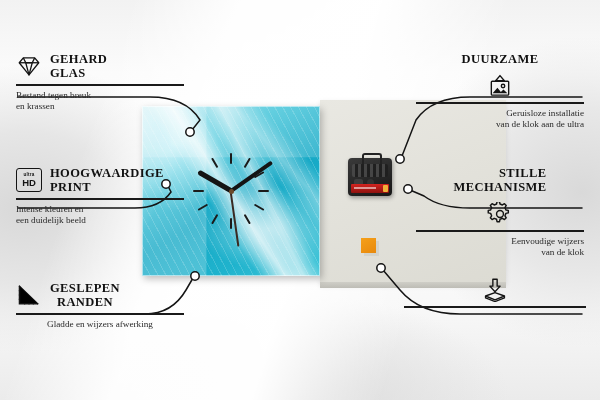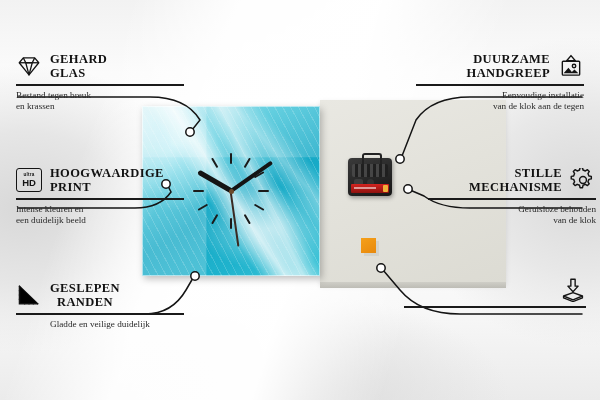--- a/index.html
+++ b/index.html
@@ -77,36 +77,36 @@
   
   .leaders{position:absolute;inset:0;pointer-events:none;}
 
   
   .feat{position:absolute;width:168px;}
   .feat .head{display:flex;align-items:center;gap:8px;}
   .feat .ttl{font-size:12.5px;line-height:14px;font-weight:700;color:#111;letter-spacing:.4px;text-transform:uppercase;}
   .feat .rule{height:1.6px;background:#1a1a1a;margin:4px 0 4px 0;}
   .feat .sub{font-size:9.2px;line-height:11.5px;color:#2a2a2a;}
   .feat.right{text-align:right;}
-  .feat.right .head{justify-content:flex-end;}
+  .feat.right .head{flex-direction:column;justify-content:flex-end;}
   .feat.right .ttl{text-align:right;}
   .ico{flex:0 0 auto;width:26px;height:24px;color:#141414;}
   .ico svg{display:block;width:100%;height:100%;}
 
   .hdbadge{width:24px;height:22px;border:1.7px solid #141414;border-radius:3px;
     display:flex;flex-direction:column;align-items:center;justify-content:center;line-height:1;}
   .hdbadge .u{font-family:"Liberation Sans",sans-serif;font-size:4.6px;font-weight:700;letter-spacing:.2px;color:#141414;}
   .hdbadge .h{font-family:"Liberation Sans",sans-serif;font-size:9.5px;font-weight:700;letter-spacing:-.2px;color:#141414;margin-top:.5px;}
 
   
   #f-gehard{left:16px;top:52px;}
   #f-print{left:16px;top:166px;}
   #f-randen{left:16px;top:281px;text-align:center;}
   #f-handgreep{left:416px;top:52px;}
-  #f-mechanisme{left:428px;top:166px;}
+  #f-mechanisme{left:416px;top:166px;}
   #f-foam{left:404px;top:278px;width:182px;}
 </style>
 </head>
 <body>
 
 <div id="stage">
 
   <div class="bg-base"></div>
   <div class="bg-sheen"></div>
 
@@ -251,66 +251,65 @@
         </g>
           </svg>
       </span>
       <span class="ttl">
         <span>GESLEPEN</span><br>
         <span>RANDEN</span>
       </span>
     </div>
     <div class="rule"></div>
     <div class="sub">
-      <span>Gladde en veilige duidelijk</span>
+      <span>Gladde en wijzers afwerking</span>
     </div>
   </div>
 
   <div class="feat right" id="f-handgreep">
     <div class="head">
       <span class="ttl">
         <span>DUURZAME</span><br>
-        <span>HANDGREEP</span>
       </span>
       <span class="ico">
         <svg viewBox="0 0 30 26">
             <g fill="none" stroke="currentColor" stroke-width="1.6" stroke-linejoin="round">
           <path d="M15 1 L10 7 H20 Z"></path>
           <rect x="5" y="7.5" width="20" height="16" rx="1"></rect>
           <circle cx="18.5" cy="13" r="2"></circle>
           <path d="M6.5 21.5 L12 15 L16 20 L19 17 L23.5 21.5 Z" fill="currentColor" stroke="none"></path>
         </g>
           </svg>
       </span>
     </div>
     <div class="rule"></div>
     <div class="sub">
-      <span>Eenvoudige installatie</span><br>
-      <span>van de klok aan de tegen</span>
+      <span>Geruisloze installatie</span><br>
+      <span>van de klok aan de ultra</span>
     </div>
   </div>
 
   <div class="feat right" id="f-mechanisme">
     <div class="head">
       <span class="ttl">
         <span>STILLE</span><br>
         <span>MECHANISME</span>
       </span>
       <span class="ico">
         <svg viewBox="0 0 30 30">
             <g fill="none" stroke="currentColor" stroke-width="1.8" stroke-linejoin="round">
           <path d="M15 2.5 l3 1.2 2.6-1.6 2.2 2.2 -1.6 2.6 1.2 3 3 .6v3.1l-3 .6-1.2 3 1.6 2.6-2.2 2.2-2.6-1.6-3 1.2-.6 3h-3.1l-.6-3-3-1.2-2.6 1.6-2.2-2.2 1.6-2.6-1.2-3-3-.6v-3.1l3-.6 1.2-3-1.6-2.6 2.2-2.2 2.6 1.6 3-1.2.6-3h3.1z"></path>
           <circle cx="15" cy="15" r="4.3"></circle>
         </g>
           </svg>
       </span>
     </div>
     <div class="rule"></div>
     <div class="sub">
-      <span>Geruisloze behouden</span><br>
+      <span>Eenvoudige wijzers</span><br>
       <span>van de klok</span>
     </div>
   </div>
 
   <div class="feat right" id="f-foam">
     <div class="head">
       <span class="ico">
         <svg viewBox="0 0 30 28">
             <g fill="none" stroke="currentColor" stroke-width="1.6" stroke-linejoin="round">
           <path d="M12.5 1.5 h5 v8 h3.5 L15 16 L9 9.5 h3.5 Z"></path>

